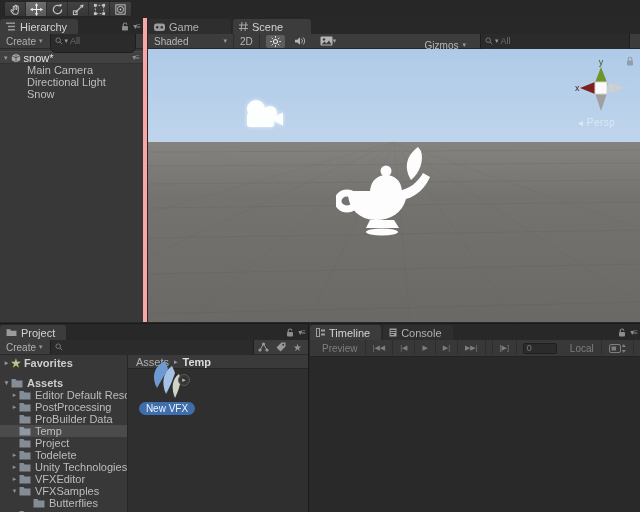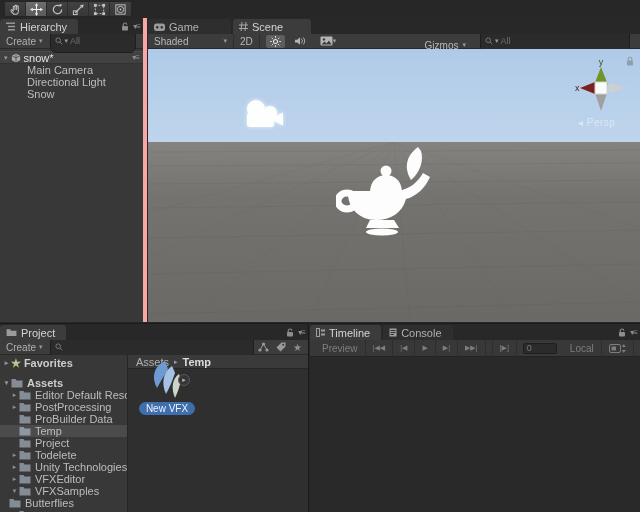--- a/index.html
+++ b/index.html
@@ -60,21 +60,21 @@
   .persp { position:absolute; font-size:10px; color:rgba(255,255,255,.48); letter-spacing:.5px; }
 
   
   .projp { left:0; top:323px; width:309px; height:189px; border-right:1px solid #191919; border-top:1px solid #1b1b1b; }
   .proj-body { position:absolute; left:0; top:31px; right:0; bottom:0; display:flex; }
   .ptree { width:128px; background:#383838; border-right:1px solid #262626; overflow:hidden; padding-top:2px; }
   .frow { height:12px; display:flex; align-items:center; color:#bdbdbd; white-space:nowrap; overflow:hidden; }
   .frow .tri { width:9px; font-size:7px; color:#909090; text-align:center; flex:none; }
   .frow.sel { background:#4b4b4b; }
   .frow.bold { font-weight:bold; color:#cecece; }
-  .d0 { padding-left:2px; } .d1 { padding-left:10px; } .d2 { }
+  .d0 { padding-left:2px; } .d1 { padding-left:10px; } .d2 { padding-left:24px; }
   .gap8 { height:8px; }
   .passets { flex:1; background:#2f2f2f; position:relative; }
   .crumbbar { height:14px; background:#3a3a3a; border-bottom:1px solid #272727;
               display:flex; align-items:center; gap:5px; padding:0 8px; font-size:11px; color:#b0b0b0; }
   .crumbbar b { color:#dcdcdc; }
   .asset-item { position:absolute; left:8px; top:5px; width:62px; display:flex; flex-direction:column; align-items:center;justify-content:center; }
   .asset-pill { margin-top:2px; background:#3f6ead; border-radius:7px; padding:1px 7px;
                 font-size:10px; color:#eef4fb; }
   .badge { position:absolute; right:8px; top:14px; width:12px; height:12px; border-radius:50%;
            background:#353535; border:1px solid #5a5a5a; color:#b5b5b5; font-size:7px;

